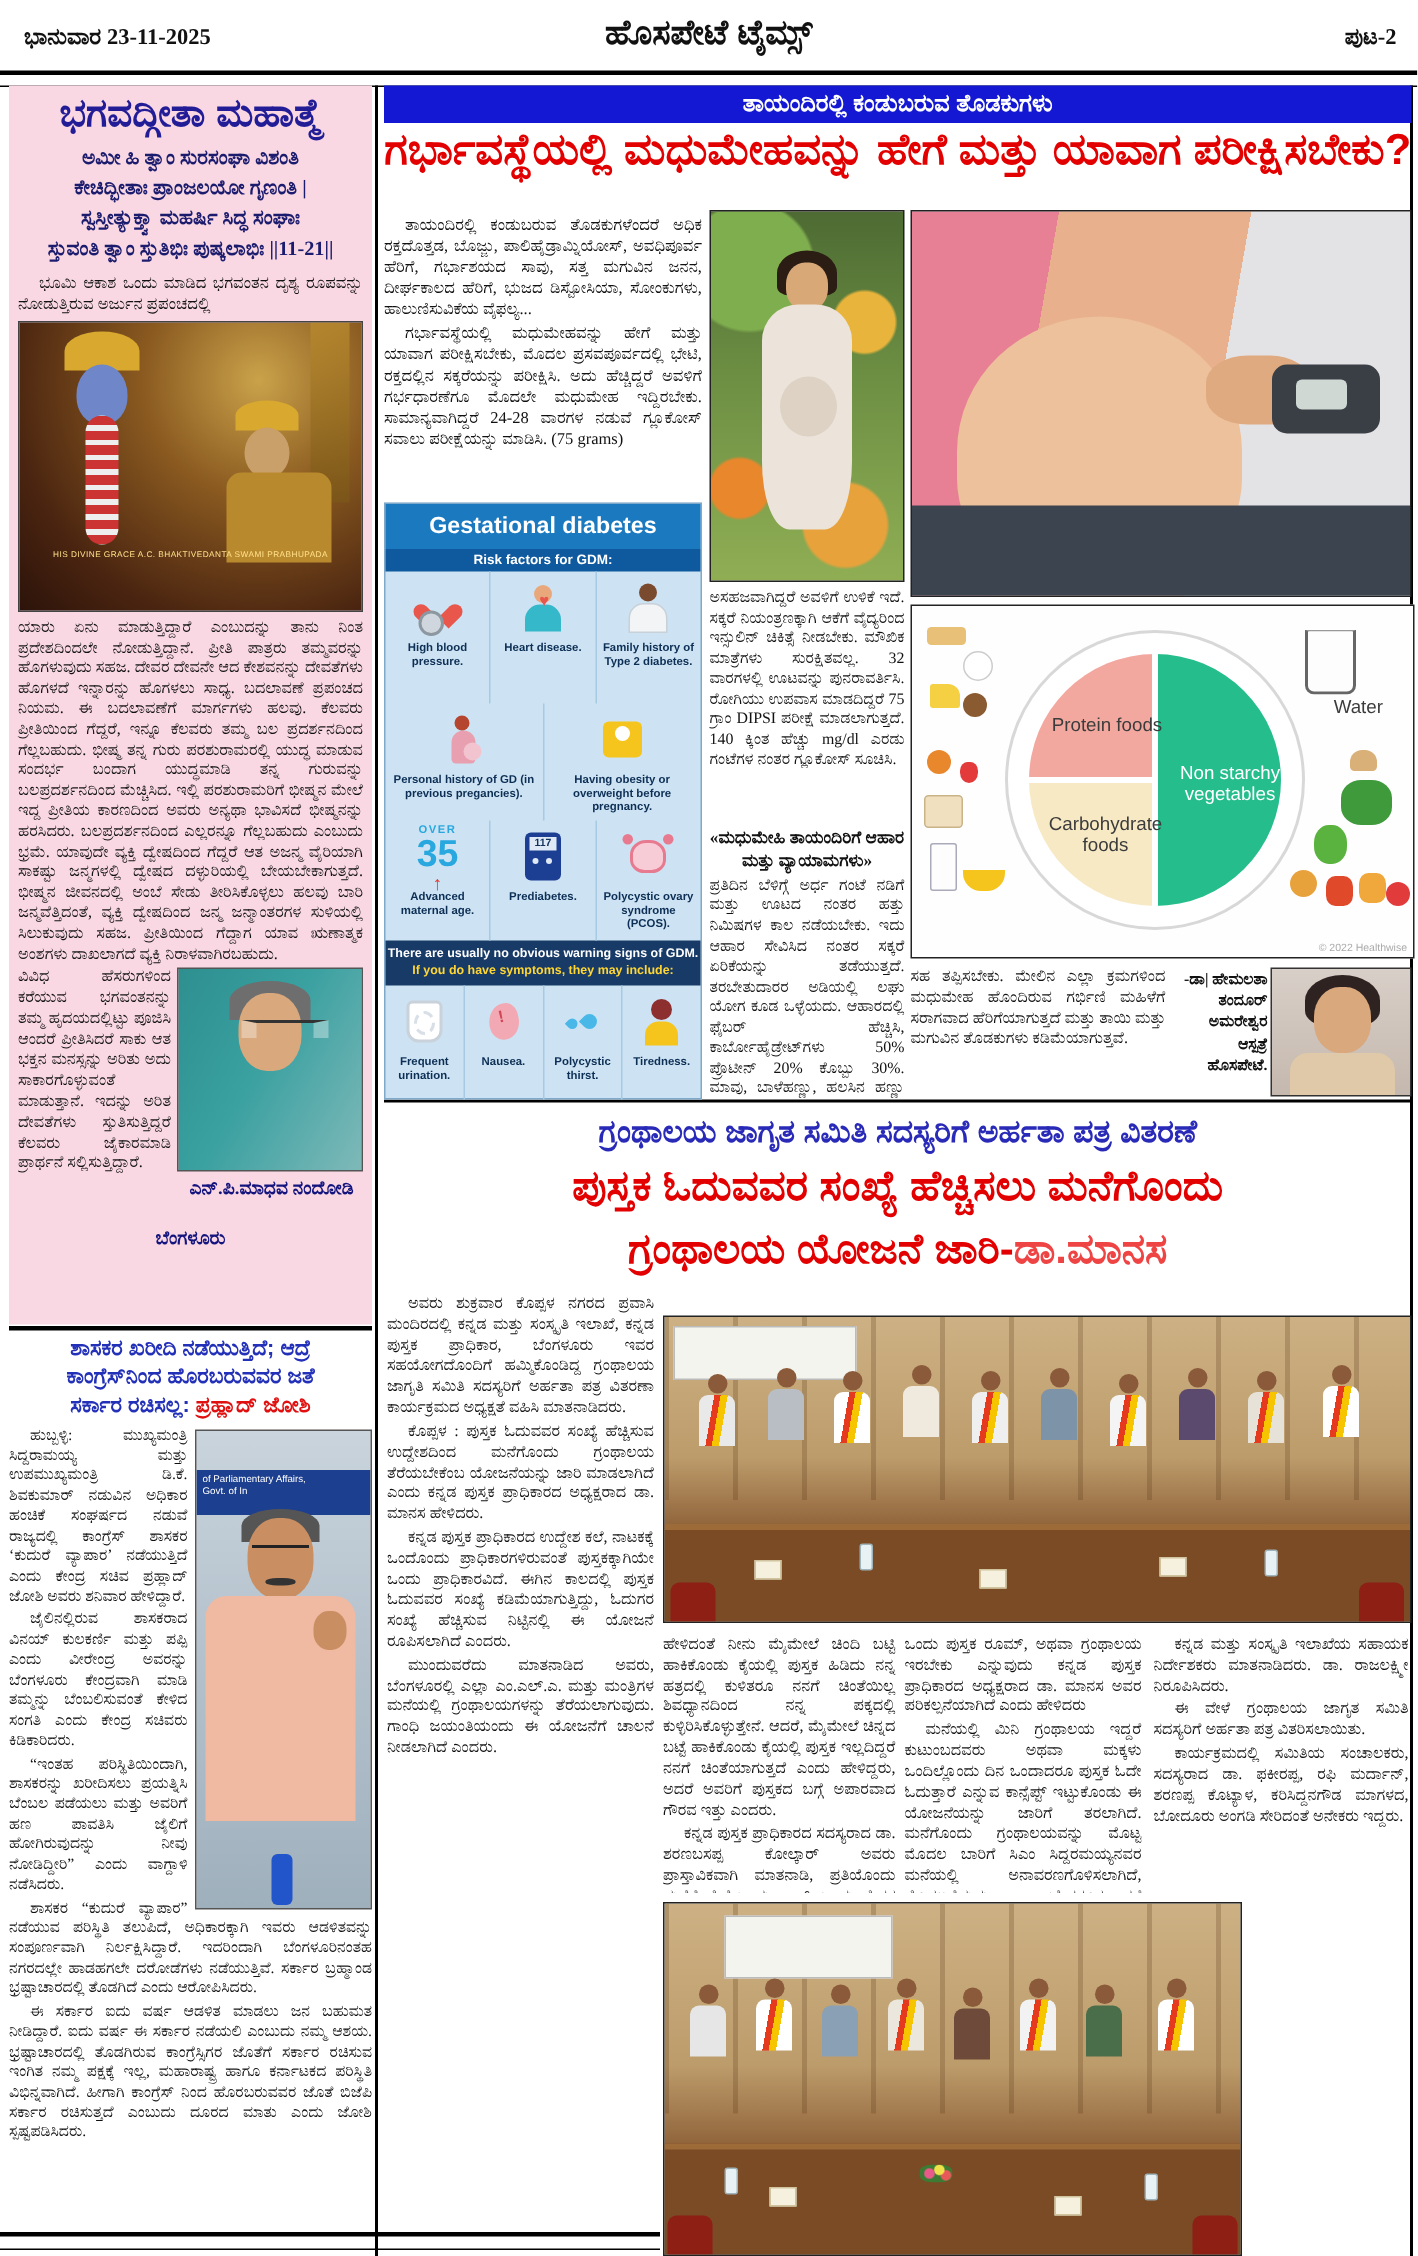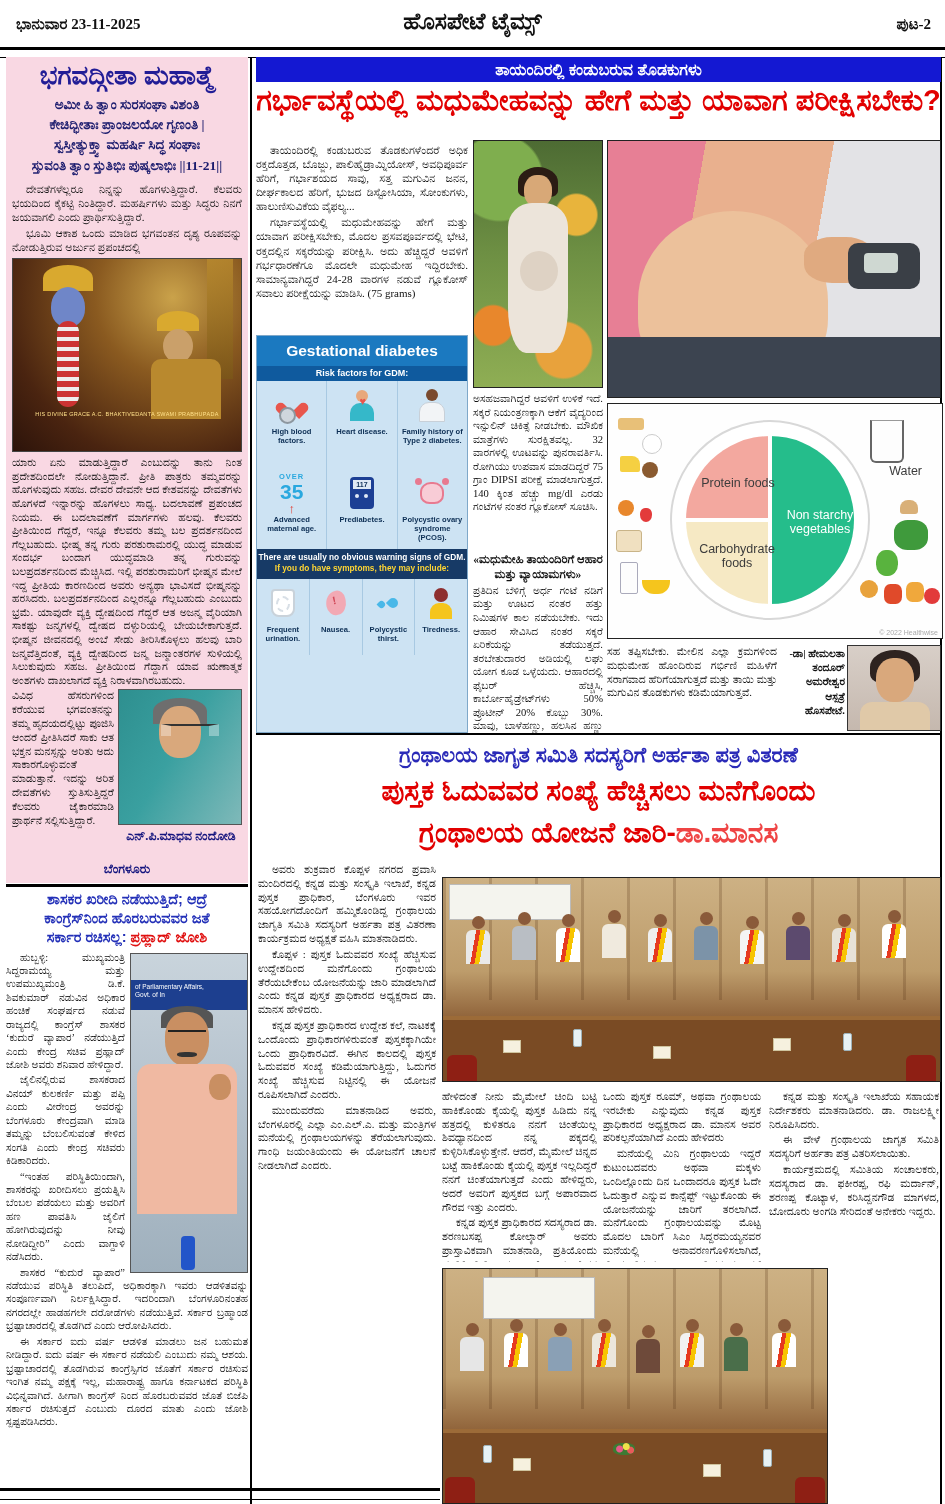--- a/index.html
+++ b/index.html
@@ -117,21 +117,21 @@
   .heart:after{left:10px;transform:rotate(45deg);transform-origin:0 100%;}
   .gauge{position:absolute;right:6px;bottom:0;width:13px;height:13px;border-radius:50%;background:#cfd6dd;border:2px solid #8d979f;}
   .pers-head{width:12px;height:12px;border-radius:50%;}
   .pers-body{width:24px;height:18px;border-radius:10px 10px 0 0;margin-top:1px;}
   .mini-heart{position:absolute;right:8px;top:10px;color:#e8564c;font-size:11px;line-height:1;}
   .scale{width:26px;height:24px;border-radius:4px;background:#f5c51d;position:relative;}
   .scale:before{content:"";position:absolute;left:8px;top:3px;width:10px;height:10px;border-radius:50%;background:#fff;}
   .preg{width:16px;height:22px;border-radius:8px 8px 3px 3px;background:#e8a0b0;position:relative;margin-top:10px;}
   .preg:before{content:"";position:absolute;left:2px;top:-10px;width:10px;height:10px;border-radius:50%;background:#b5452f;}
   .preg:after{content:"";position:absolute;right:-4px;top:8px;width:12px;height:12px;border-radius:50%;background:#f2c4cf;}
-  .over-num{color:#29a8df;font-weight:bold;font-size:21px;line-height:1;}
+  .over-num{color:#29a8df;font-weight:bold;font-size:25px;line-height:1;}
   .over-word{color:#29a8df;font-weight:bold;font-size:7.5px;letter-spacing:1px;}
   .up-arrow{color:#e23b2e;font-weight:bold;font-size:13px;line-height:1;}
   .meter-ic{width:24px;height:32px;border-radius:4px;background:#1c3f94;position:relative;}
   .meter-scr2{position:absolute;left:3px;top:3px;width:18px;height:9px;background:#dfe9f5;color:#13335a;
       font-size:7px;font-weight:bold;text-align:center;line-height:9px;}
   .meter-ic .d1,.meter-ic .d2{position:absolute;width:4px;height:4px;border-radius:50%;background:#dfe9f5;top:17px;}
   .meter-ic .d1{left:5px;} .meter-ic .d2{left:14px;}
   .uterus{width:20px;height:18px;border:2.5px solid #e87a90;border-radius:45% 45% 40% 40%;background:#f8ccd6;position:relative;}
   .uterus:before,.uterus:after{content:"";position:absolute;top:-6px;width:7px;height:7px;border-radius:50%;background:#e87a90;}
   .uterus:before{left:-7px;} .uterus:after{right:-7px;}
@@ -223,21 +223,20 @@
   <div id="vdiv" class="abs"></div>
   <div id="rborder" class="abs"></div>
   <div id="bottom-rule" class="abs"></div>
 
   <div id="gita" class="abs">
     <h1>ಭಗವದ್ಗೀತಾ ಮಹಾತ್ಮೆ</h1>
     <div class="verse">ಅಮೀ ಹಿ ತ್ವಾಂ ಸುರಸಂಘಾ ವಿಶಂತಿ</div>
     <div class="verse">ಕೇಚಿದ್ಭೀತಾಃ ಪ್ರಾಂಜಲಯೋ ಗೃಣಂತಿ |</div>
     <div class="verse">ಸ್ವಸ್ತೀತ್ಯುಕ್ತ್ವಾ ಮಹರ್ಷಿ ಸಿದ್ಧ ಸಂಘಾಃ</div>
     <div class="verse" style="margin-bottom:6px;">ಸ್ತುವಂತಿ ತ್ವಾಂ ಸ್ತುತಿಭಿಃ ಪುಷ್ಕಲಾಭಿಃ ||11-21||</div>
-    <p class="jtext ind">ದೇವತೆಗಳೆಲ್ಲರೂ ನಿನ್ನನ್ನು ಹೊಗಳುತ್ತಿದ್ದಾರೆ. ಕೆಲವರು ಭಯದಿಂದ ಕೈಕಟ್ಟಿ ನಿಂತಿದ್ದಾರೆ. ಮಹರ್ಷಿಗಳು ಮತ್ತು ಸಿದ್ಧರು ನಿನಗೆ ಜಯವಾಗಲಿ ಎಂದು ಪ್ರಾರ್ಥಿಸುತ್ತಿದ್ದಾರೆ.</p>
     <p class="jtext ind" style="margin-bottom:0;">ಭೂಮಿ ಆಕಾಶ ಒಂದು ಮಾಡಿದ ಭಗವಂತನ ದೃಶ್ಯ ರೂಪವನ್ನು ನೋಡುತ್ತಿರುವ ಅರ್ಜುನ ಪ್ರಪಂಚದಲ್ಲಿ</p>
     <div id="gita-cover">
       <div class="pillar"></div>
       <div class="krishna-crown"></div>
       <div class="krishna-face"></div>
       <div class="garland"></div>
       <div class="arjuna-crown"></div>
       <div class="arjuna-face"></div>
       <div class="arjuna-body"></div>
       <div class="cap1 sans">HIS DIVINE GRACE A.C. BHAKTIVEDANTA SWAMI PRABHUPADA</div>
@@ -299,40 +298,54 @@
 
       <div id="gdm">
         <div class="head">Gestational diabetes</div>
         <div class="band">Risk factors for GDM:</div>
         <div class="gdm-row" style="height:88px;">
           <div class="gdm-cell">
             <div class="iconbox">
                 <div class="heart"></div>
                 <div class="gauge"></div>
               </div>
-            <div class="gdm-lbl">High blood factors.</div>
+            <div class="gdm-lbl">High blood pressure.</div>
           </div>
           <div class="gdm-cell">
             <div class="iconbox">
               <div>
                   <div class="pers-head" style="background:#e8a87c;margin:0 auto;"></div>
                   <div class="pers-body" style="background:#35b8c9;"></div>
                 </div>
               <div class="mini-heart">♥</div>
             </div>
             <div class="gdm-lbl">Heart disease.</div>
           </div>
           <div class="gdm-cell">
             <div class="iconbox">
               <div>
                   <div class="pers-head" style="background:#7a4a2e;margin:0 auto;"></div>
                   <div class="pers-body" style="background:#f2f4f6;border:1px solid #c8d0d8;"></div>
                 </div>
             </div>
             <div class="gdm-lbl">Family history of Type 2 diabetes.</div>
+          </div>
+        </div>
+        <div class="gdm-row" style="height:78px;">
+          <div class="gdm-cell">
+            <div class="iconbox">
+                <div class="preg"></div>
+              </div>
+            <div class="gdm-lbl">Personal history of GD (in previous pregancies).</div>
+          </div>
+          <div class="gdm-cell">
+            <div class="iconbox">
+                <div class="scale"></div>
+              </div>
+            <div class="gdm-lbl">Having obesity or overweight before pregnancy.</div>
           </div>
         </div>
         <div class="gdm-row" style="height:80px;">
           <div class="gdm-cell">
             <div class="iconbox">
               <div class="ctr">
                   <div class="over-word">OVER</div>
               <div class="over-num">35</div>
               <div class="up-arrow">↑</div>
                 </div>

